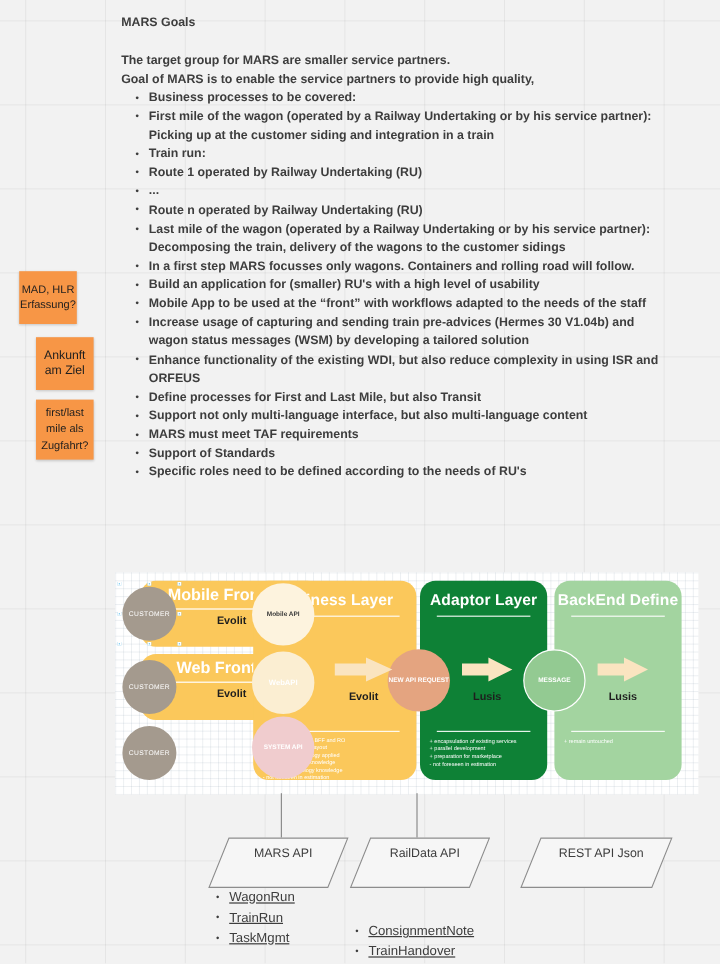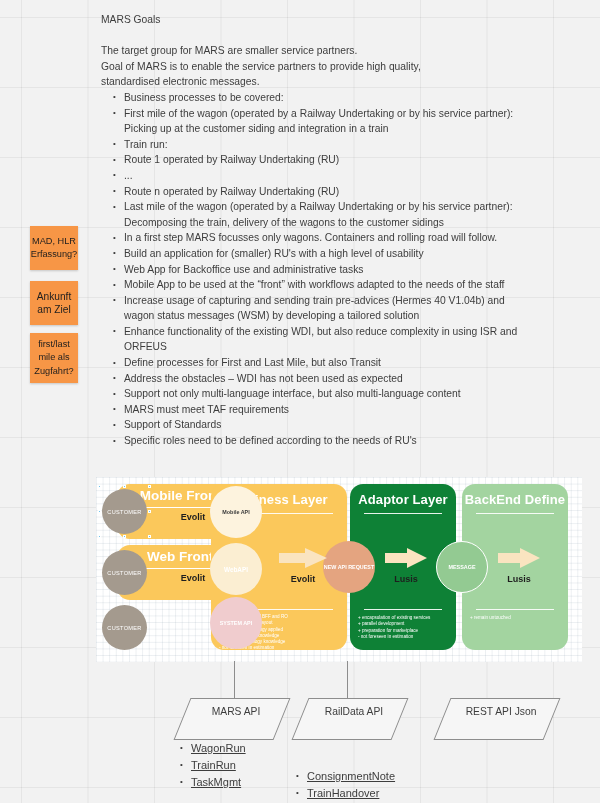--- a/index.html
+++ b/index.html
@@ -23,21 +23,21 @@
   }
 
   
   #text-block {
     position: absolute;
     left: 101px; top: 12px; width: 478px;
     font-size: 10.3px;
     line-height: 15.6px;
     color: #3d3d3d;
   }
-  #text-block .para { white-space: pre; }
+  #text-block .para { white-space: pre; font-weight: bold; }
   #text-block .spacer { height: 15.6px; }
   #text-block ul { list-style: none; margin: 0; padding: 0; }
   #text-block li {
     position: relative;
     padding-left: 23px;
     margin: 0;
   }
   #text-block li::before {
     content: "\2022";
     position: absolute;
@@ -53,21 +53,21 @@
     color: #1e1e1e;
     text-align: center;
     font-size: 9.2px;
     line-height: 13.5px;
     display: flex;
     flex-direction: column;
     align-items: center;
     justify-content: center;
     box-shadow: 0 1px 2px rgba(0,0,0,0.18);
   }
-  #sticky-1 { left: 30px; top: 226px; width: 48px; height: 44px; }
+  #sticky-1 { left: 16px; top: 226px; width: 48px; height: 44px; }
   #sticky-2 { left: 30px; top: 281px; width: 48px; height: 44px; font-size: 10.2px; text-align: center; }
   #sticky-3 { left: 30px; top: 333px; width: 48px; height: 50px; }
 
   
   #diagram {
     position: absolute;
     left: 96px; top: 477px; width: 486px; height: 185px;
     background: #ffffff;
   }
   #diagram-grid {
@@ -207,41 +207,38 @@
 </head>
 <body>
 
 <div id="canvas-grid"></div>
 
 <div id="text-block">
   <div class="para">MARS Goals</div>
   <div class="spacer"></div>
   <div class="para">The target group for MARS are smaller service partners.</div>
   <div class="para">Goal of MARS is to enable the service partners to provide high quality,</div>
-  <div class="para">standardised electronic messages.</div>
   <ul>
     <li class="para">Business processes to be covered:</li>
     <li class="para">First mile of the wagon (operated by a Railway Undertaking or by his service partner):
 Picking up at the customer siding and integration in a train</li>
     <li class="para">Train run:</li>
     <li class="para">Route 1 operated by Railway Undertaking (RU)</li>
     <li class="para">...</li>
     <li class="para">Route n operated by Railway Undertaking (RU)</li>
     <li class="para">Last mile of the wagon (operated by a Railway Undertaking or by his service partner):
 Decomposing the train, delivery of the wagons to the customer sidings</li>
     <li class="para">In a first step MARS focusses only wagons. Containers and rolling road will follow.</li>
     <li class="para">Build an application for (smaller) RU's with a high level of usability</li>
-    <li class="para">Web App for Backoffice use and administrative tasks</li>
     <li class="para">Mobile App to be used at the “front” with workflows adapted to the needs of the staff</li>
-    <li class="para">Increase usage of capturing and sending train pre-advices (Hermes 40 V1.04b) and
+    <li class="para">Increase usage of capturing and sending train pre-advices (Hermes 30 V1.04b) and
 wagon status messages (WSM) by developing a tailored solution</li>
     <li class="para">Enhance functionality of the existing WDI, but also reduce complexity in using ISR and
 ORFEUS</li>
     <li class="para">Define processes for First and Last Mile, but also Transit</li>
-    <li class="para">Address the obstacles – WDI has not been used as expected</li>
     <li class="para">Support not only multi-language interface, but also multi-language content</li>
     <li class="para">MARS must meet TAF requirements</li>
     <li class="para">Support of Standards</li>
     <li class="para">Specific roles need to be defined according to the needs of RU's</li>
   </ul>
 </div>
 
 <div class="sticky" id="sticky-1">
   <span class="para">MAD, HLR
 Erfassung?</span>

